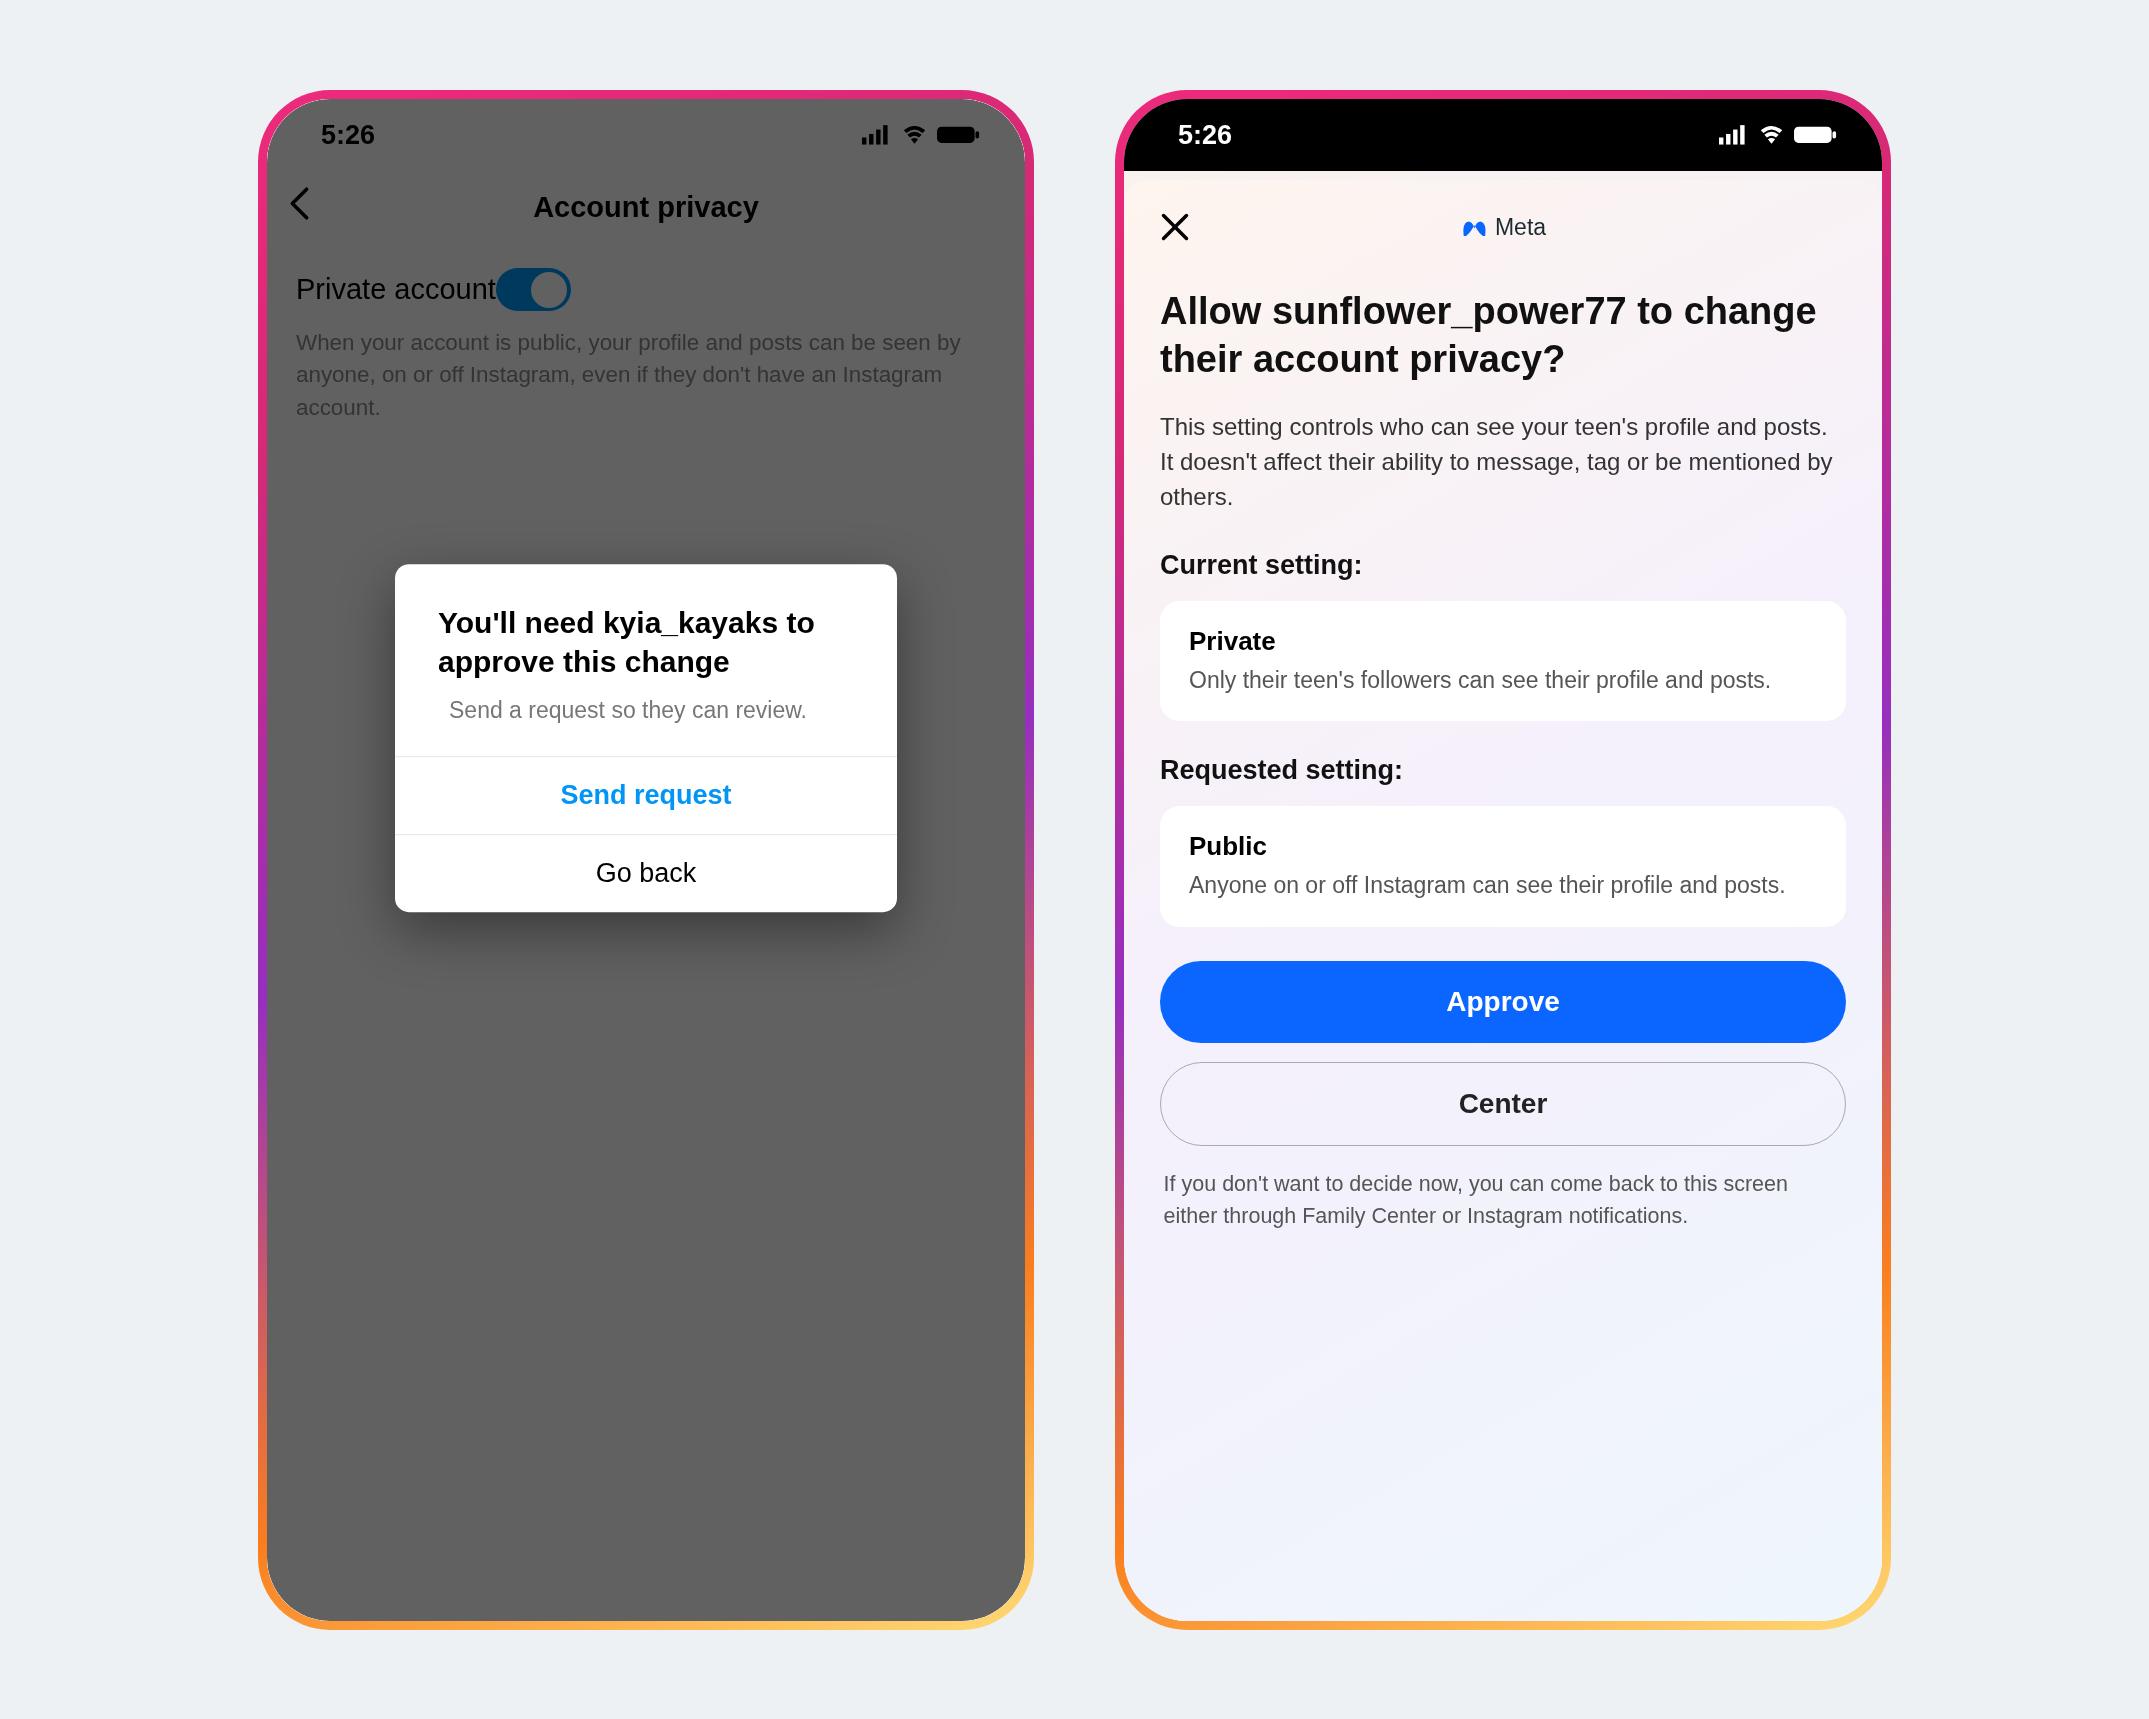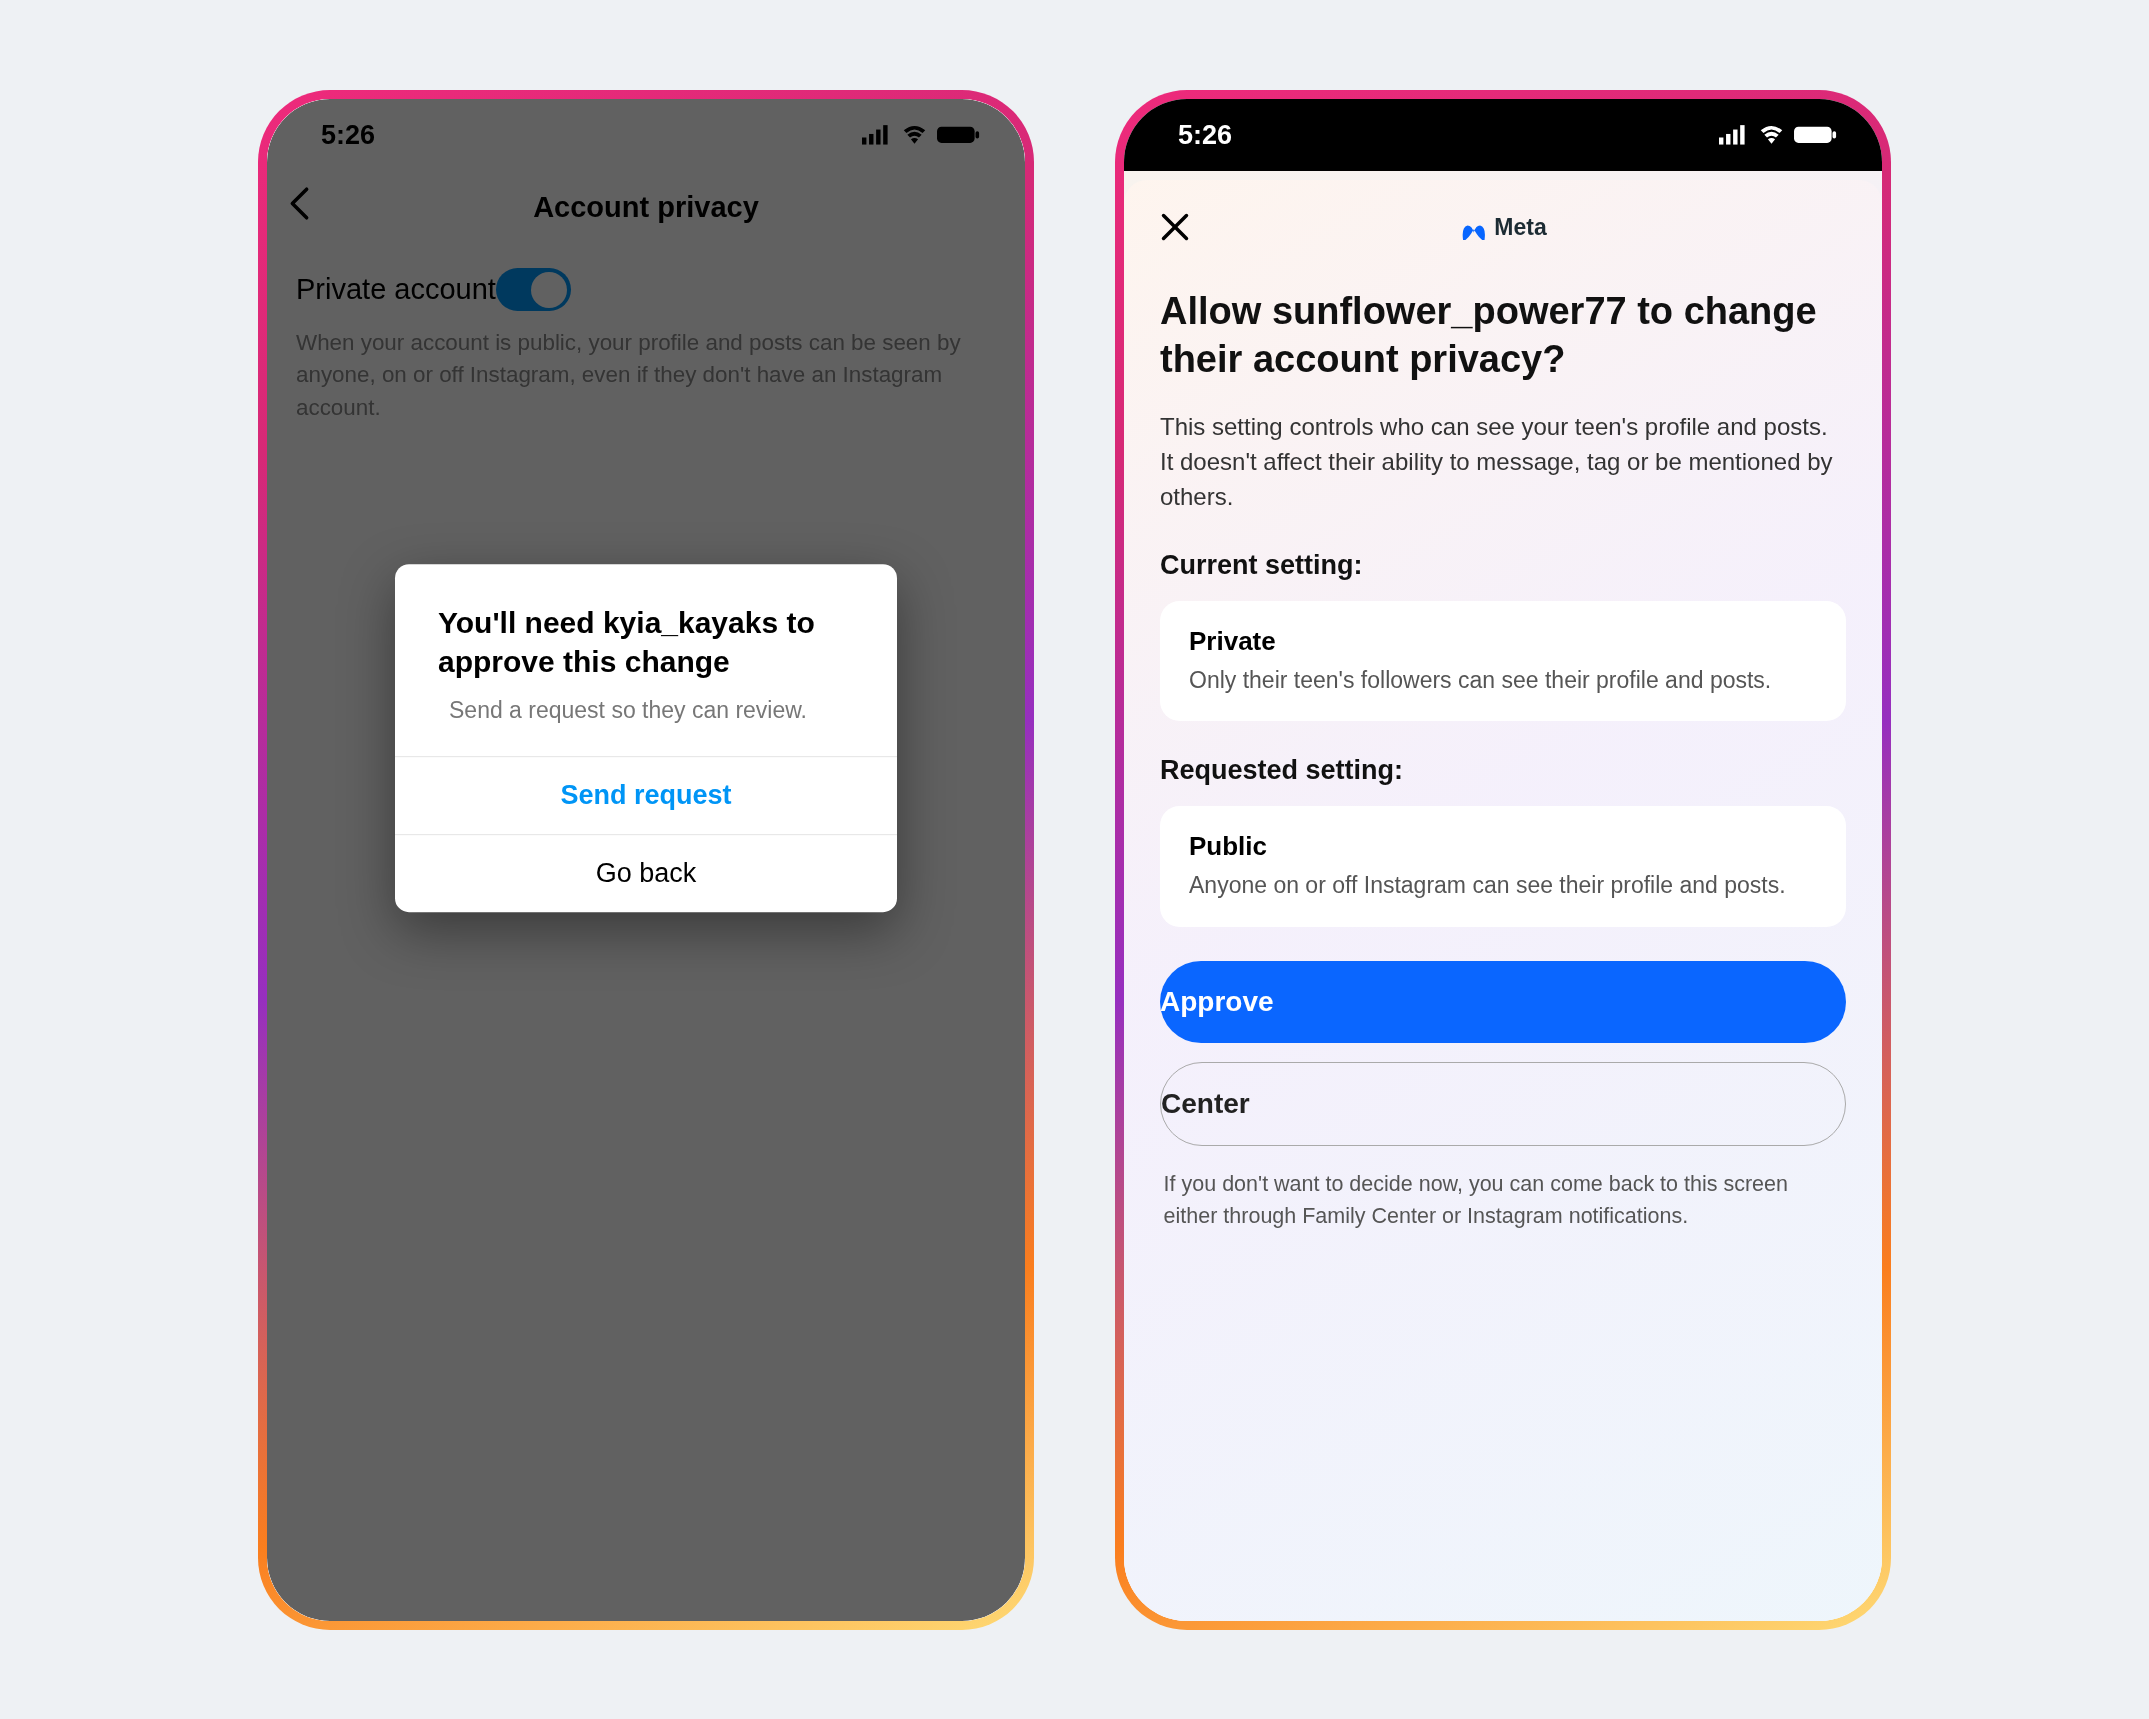--- a/index.html
+++ b/index.html
@@ -156,24 +156,24 @@
   }
   .sheet-close {
     position: absolute;
     left: 0; top: 5.4px;
   }
   .meta-logo {
     position: absolute;
     left: 50%; top: 7.2px;
     transform: translateX(-50%);
     display: flex;
-    align-items: flex-end;
+    align-items: center;
     gap: 6px;
     font-size: 23px;
-    font-weight: 700;
+    font-weight: 400;
     color: #1c2b33;
   }
   .sheet h1 {
     font-size: 38px;
     font-weight: 700;
     line-height: 1.25;
     margin-bottom: 27px;
     color: #111;
   }
   .sheet .lead {
@@ -200,21 +200,21 @@
     margin-bottom: 7.2px;
   }
   .card-sub {
     font-size: 23px;
     color: #555;
     line-height: 1.4;
   }
   .pill-btn {
     width: 100%;
     padding: 25px 0;
-    text-align: left;
+    text-align: center;
     border-radius: 54px;
     font-size: 28px;
     font-weight: 600;
     margin-bottom: 19.7px;
   }
   .pill-primary { background: #0a66ff; color: #fff; }
   .pill-secondary { background: transparent; color: #222; border: 0.9px solid #aaa; }
   .foot-note {
     font-size: 21.5px;
     color: #555;

